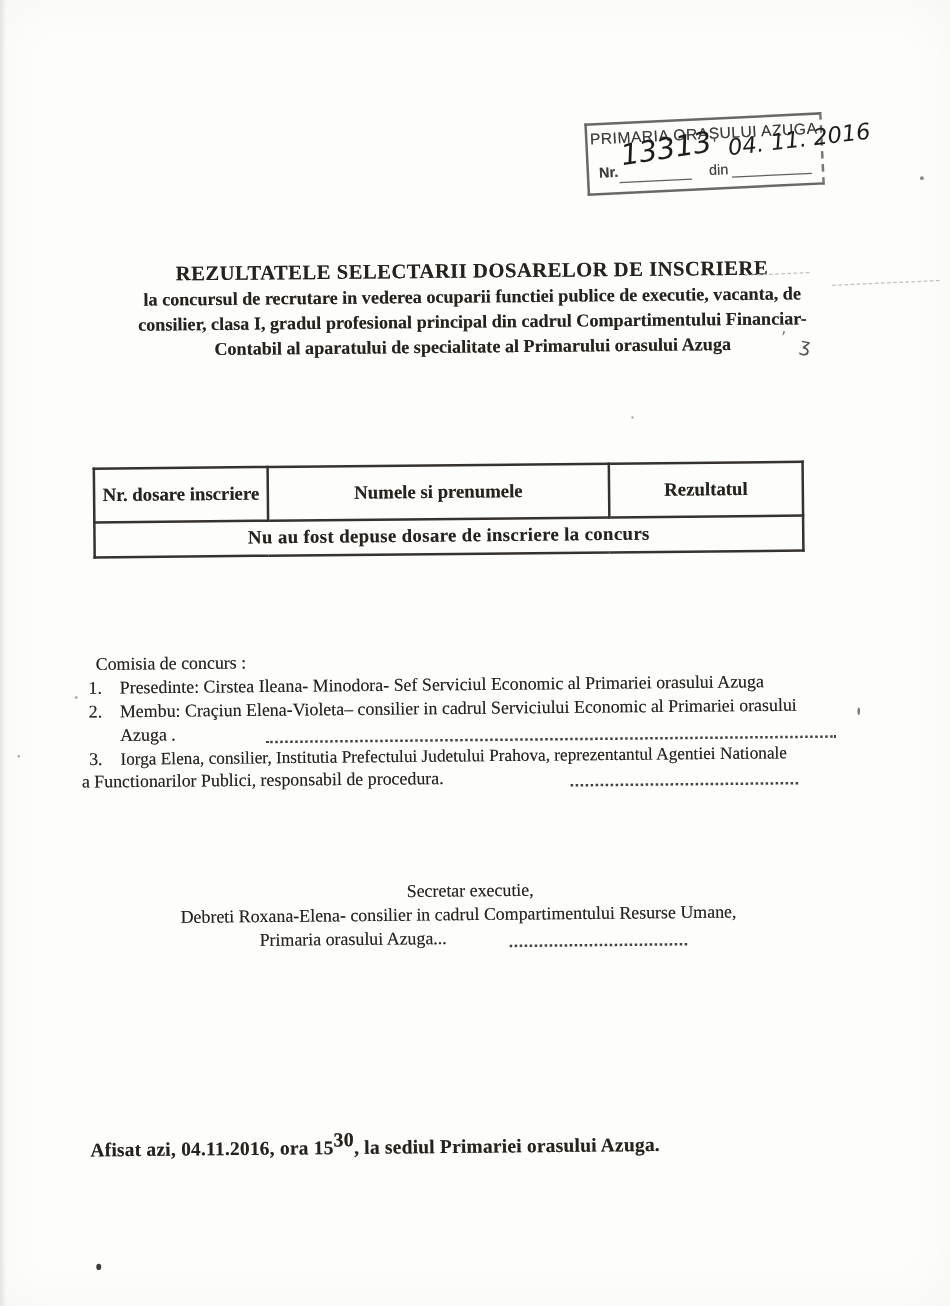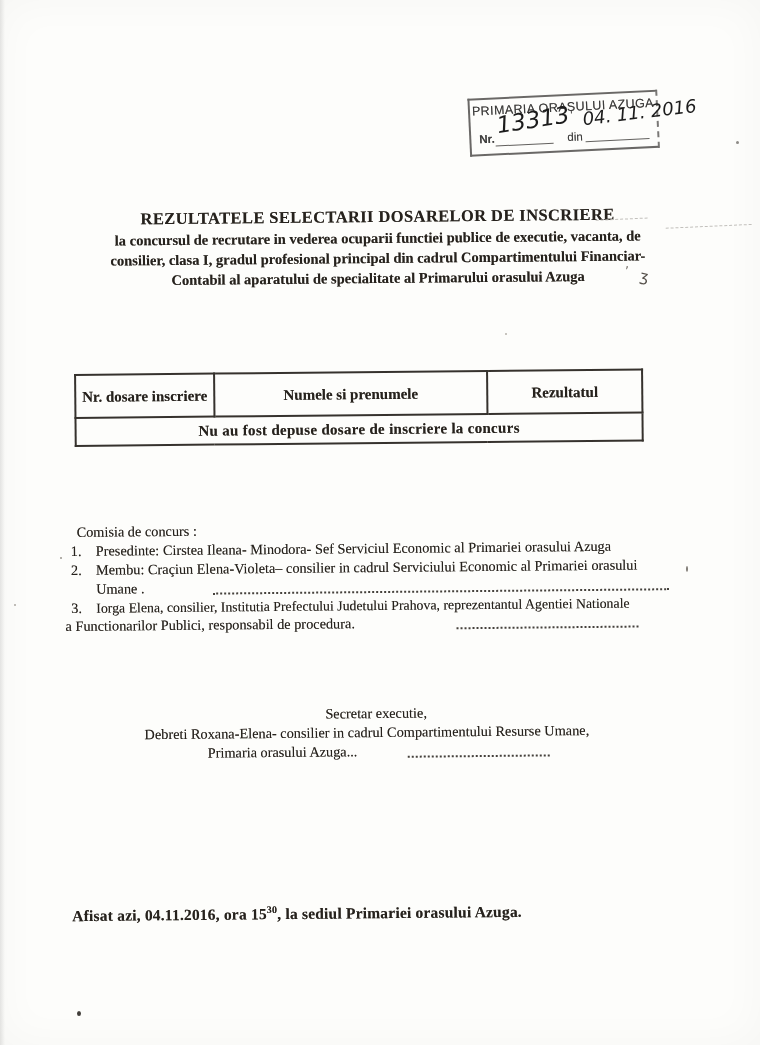--- a/index.html
+++ b/index.html
@@ -38,21 +38,21 @@
   tr.msg td{height:24px;letter-spacing:.3px;}
 
   
   .com{font-size:14.3px;}
   .com-sm{font-size:13.8px;}
   .num{display:inline-block;width:25px;}
   .leader{position:absolute;height:0;border-bottom:2px dotted #45413c;}
 
   
   .footer{left:68px;top:903px;font-weight:bold;font-size:15.5px;letter-spacing:.2px;}
-  .footer sup{font-size:10px;}
+  .footer sup{font-size:16px;}
 
   .speck{position:absolute;border-radius:50%;}
   .dash-art{position:absolute;height:0;border-top:1px dashed #c2c0bc;}
   .penmark{position:absolute;font-family:"DejaVu Sans",sans-serif;text-shadow:none;}
 </style>
 </head>
 <body>
 
 <div class="page">
   <div id="rot">
@@ -89,21 +89,21 @@
 
     <div class="abs com" style="left:76px;top:521px;">Comisia de concurs :</div>
 
     <div class="abs com" style="left:70px;top:540px;">
       <span class="num">1.</span><span>Presedinte: Cirstea Ileana- Minodora- Sef Serviciul Economic al Primariei orasului Azuga</span>
     </div>
 
     <div class="abs com" style="left:70px;top:559px;">
       <span class="num">2.</span><span>Membu: Craçiun Elena-Violeta– consilier in cadrul Serviciului Economic al Primariei orasului</span>
     </div>
-    <div class="abs com" style="left:95px;top:578px;">Umane .</div>
+    <div class="abs com" style="left:95px;top:578px;">Azuga .</div>
     <span class="leader" style="left:212px;top:591px;width:456px;"></span>
 
     <div class="abs com-sm" style="left:70px;top:597px;">
       <span class="num" style="font-size:14.3px;">3.</span><span>Iorga Elena, consilier, Institutia Prefectului Judetului Prahova, reprezentantul Agentiei Nationale</span>
     </div>
     <div class="abs com" style="left:64px;top:615px;">a Functionarilor Publici, responsabil de procedura.</div>
     <span class="leader" style="left:455px;top:628px;width:182px;"></span>
 
     <div class="abs com" style="left:323px;top:705px;">Secretar executie,</div>
     <div class="abs com" style="left:142px;top:724px;">Debreti Roxana-Elena- consilier in cadrul Compartimentului Resurse Umane,</div>

